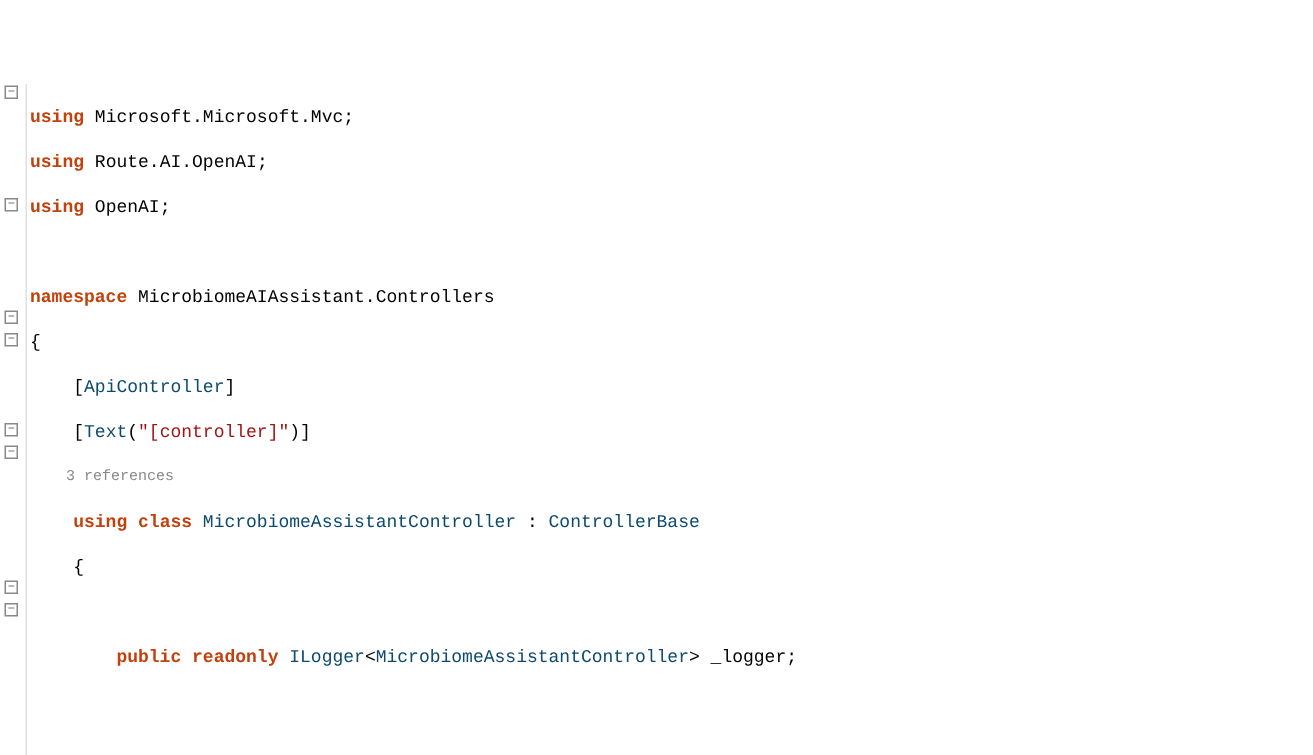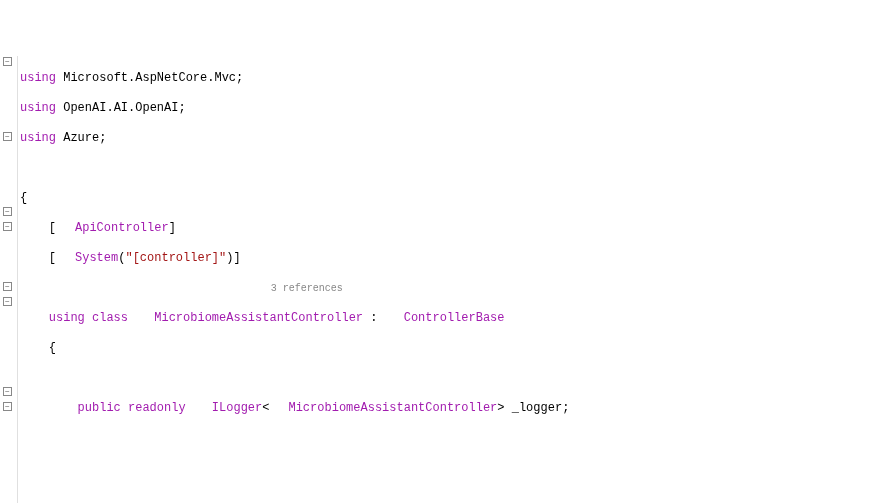--- a/index.html
+++ b/index.html
@@ -33,49 +33,50 @@
       line-height: 7px;
       text-align: center;
       color: #666;
       cursor: pointer;
     }
     .code {
       padding-left: 2px;
       line-height: 15px;
     }
     .line { height: 15px; }
-    .kw { color: #a21caf; }
-    .type { color: #a21caf; margin-left: 19px; }
+    .kw { color: #c2410c; font-weight: bold; }
+    .type { color: #0c4a6e; }
     .str { color: #a31515; }
-    .reflink { color: #888888; font-size: 10px; text-align: center; }
+    .reflink { color: #888888; font-size: 10px; }
   </style>
 </head>
 <body>
 
 
 
 <div class="editor">
   <div class="gutter">
     <div class="collapse-icon" style="top:1px;">−</div>
     <div class="collapse-icon" style="top:76px;">−</div>
     <div class="collapse-icon" style="top:151px;">−</div>
     <div class="collapse-icon" style="top:166px;">−</div>
     <div class="collapse-icon" style="top:226px;">−</div>
     <div class="collapse-icon" style="top:241px;">−</div>
     <div class="collapse-icon" style="top:331px;">−</div>
     <div class="collapse-icon" style="top:346px;">−</div>
   </div>
   <div class="code">
-<div class="line"><span class="kw">using</span> <span>Microsoft.AspNetCore.Mvc</span>;</div>
-<div class="line"><span class="kw">using</span> <span>OpenAI.AI.OpenAI</span>;</div>
-<div class="line"><span class="kw">using</span> <span>Azure</span>;</div>
+<div class="line"><span class="kw">using</span> <span>Microsoft.Microsoft.Mvc</span>;</div>
+<div class="line"><span class="kw">using</span> <span>Route.AI.OpenAI</span>;</div>
+<div class="line"><span class="kw">using</span> <span>OpenAI</span>;</div>
 <div class="line"></div>
+<div class="line"><span class="kw">namespace</span> <span>MicrobiomeAIAssistant.Controllers</span></div>
 <div class="line">{</div>
 <div class="line">    [<span class="type">ApiController</span>]</div>
-<div class="line">    [<span class="type">System</span>(<span class="str">"[controller]"</span>)]</div>
+<div class="line">    [<span class="type">Text</span>(<span class="str">"[controller]"</span>)]</div>
 <div class="line reflink">    <span>3 references</span></div>
 <div class="line">    <span class="kw">using class</span> <span class="type">MicrobiomeAssistantController</span><span> : </span><span class="type">ControllerBase</span></div>
 <div class="line">    {</div>
 <div class="line"></div>
 <div class="line">        <span class="kw">public readonly</span> <span class="type">ILogger</span>&lt;<span class="type">MicrobiomeAssistantController</span>&gt; <span>_logger</span>;</div>
 <div class="line"></div>
 
 
 
 

